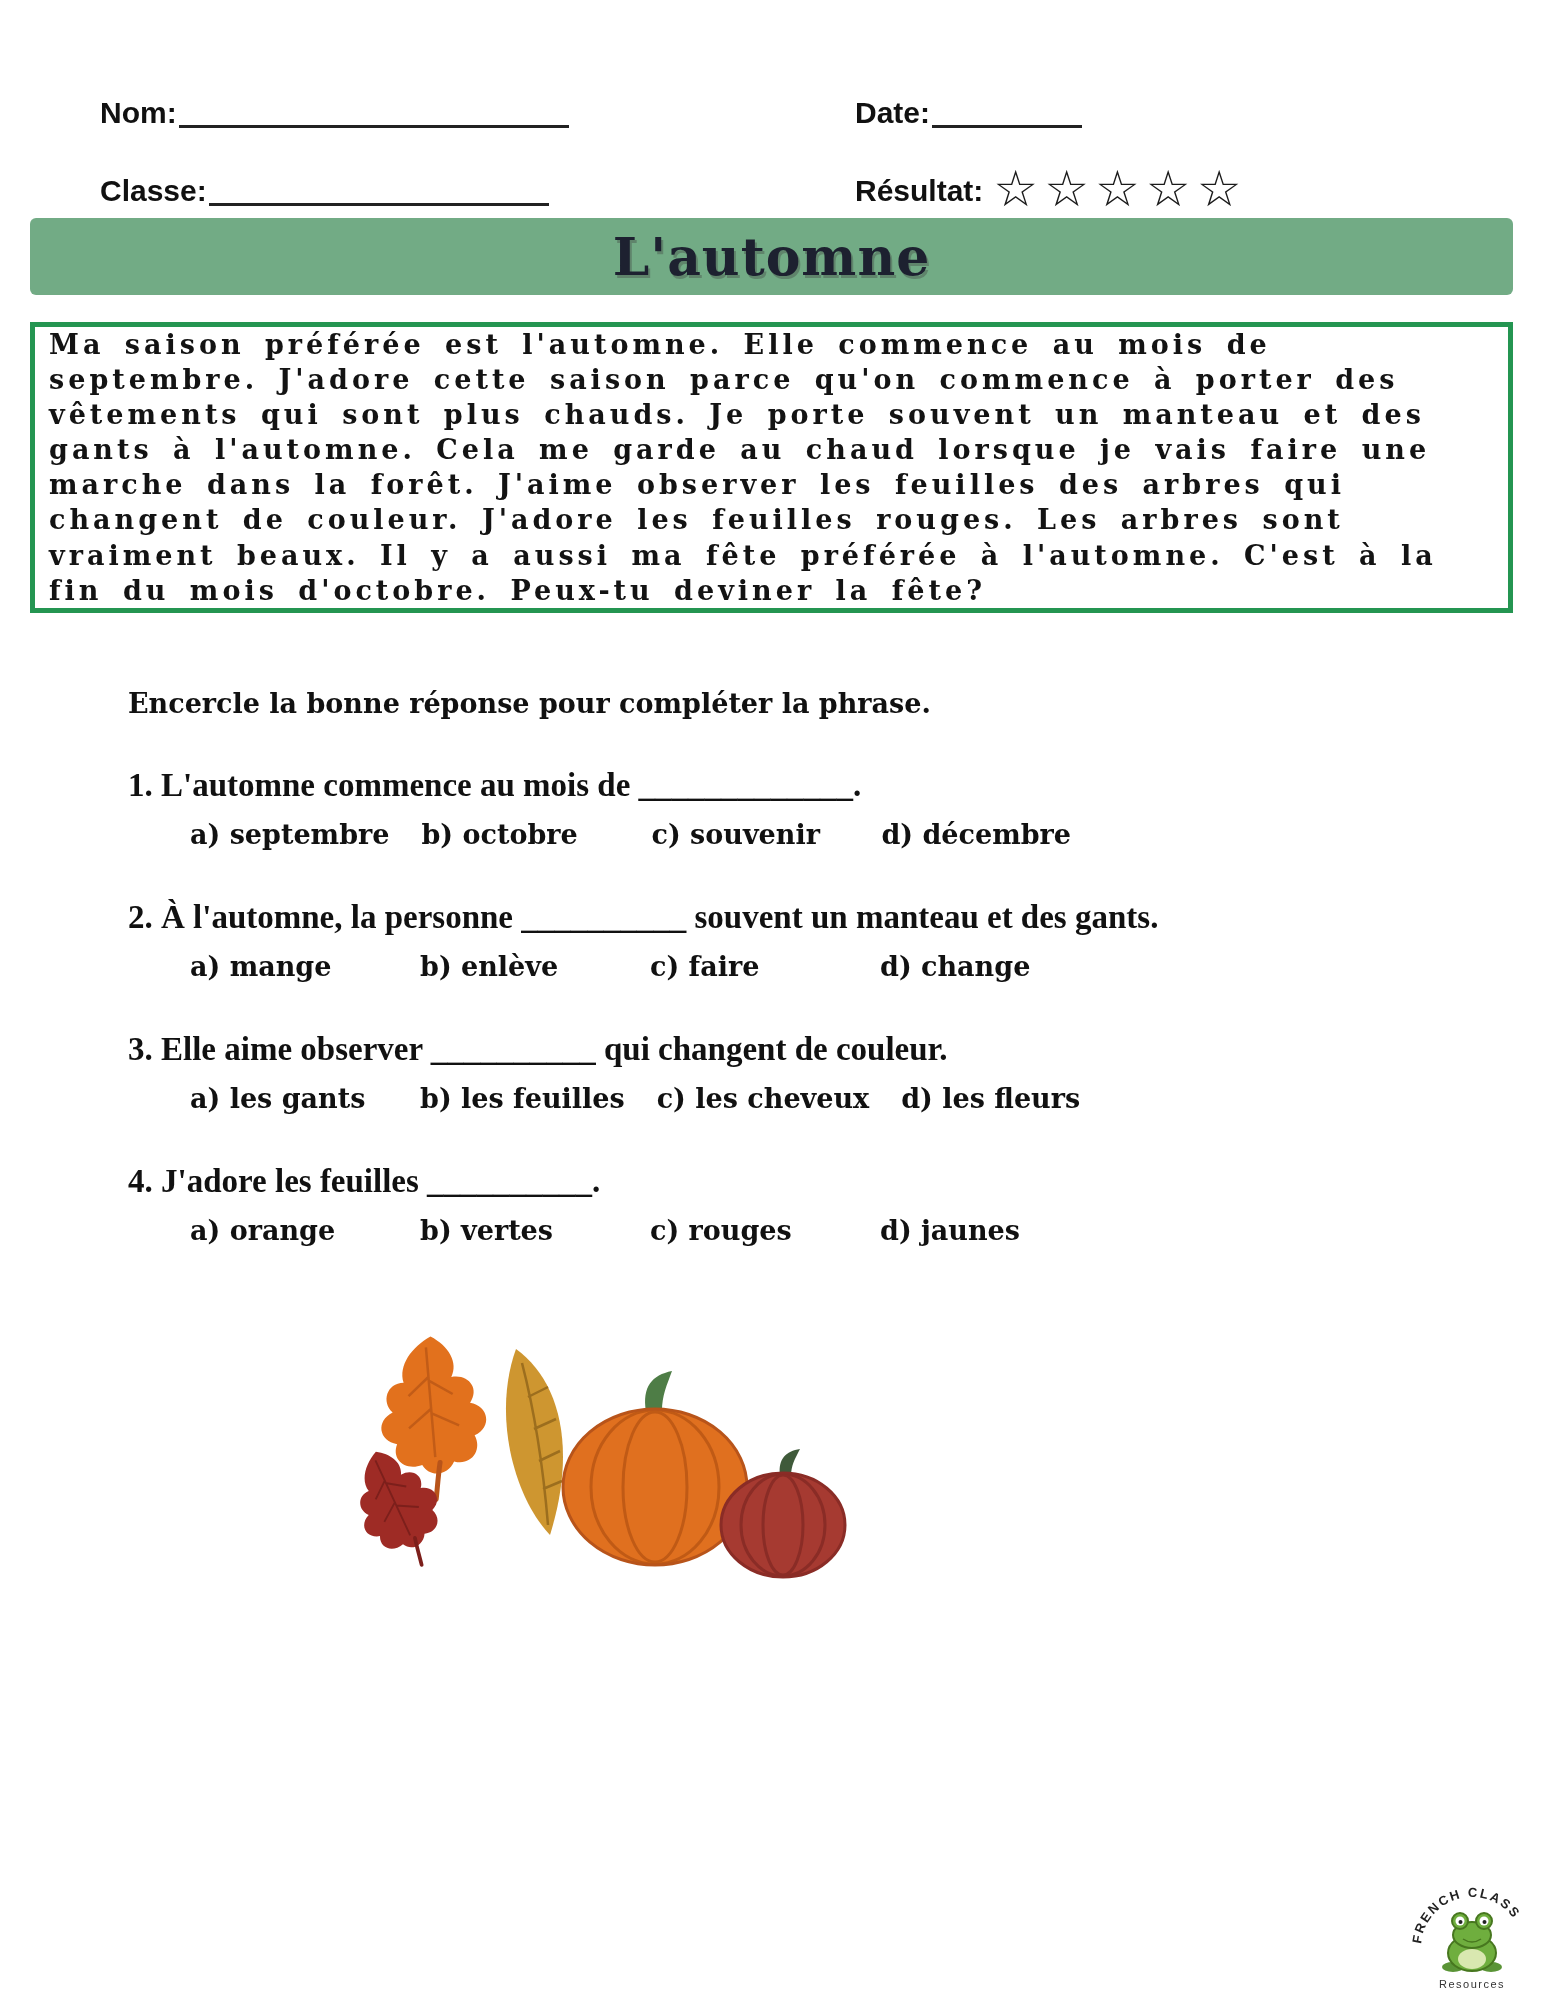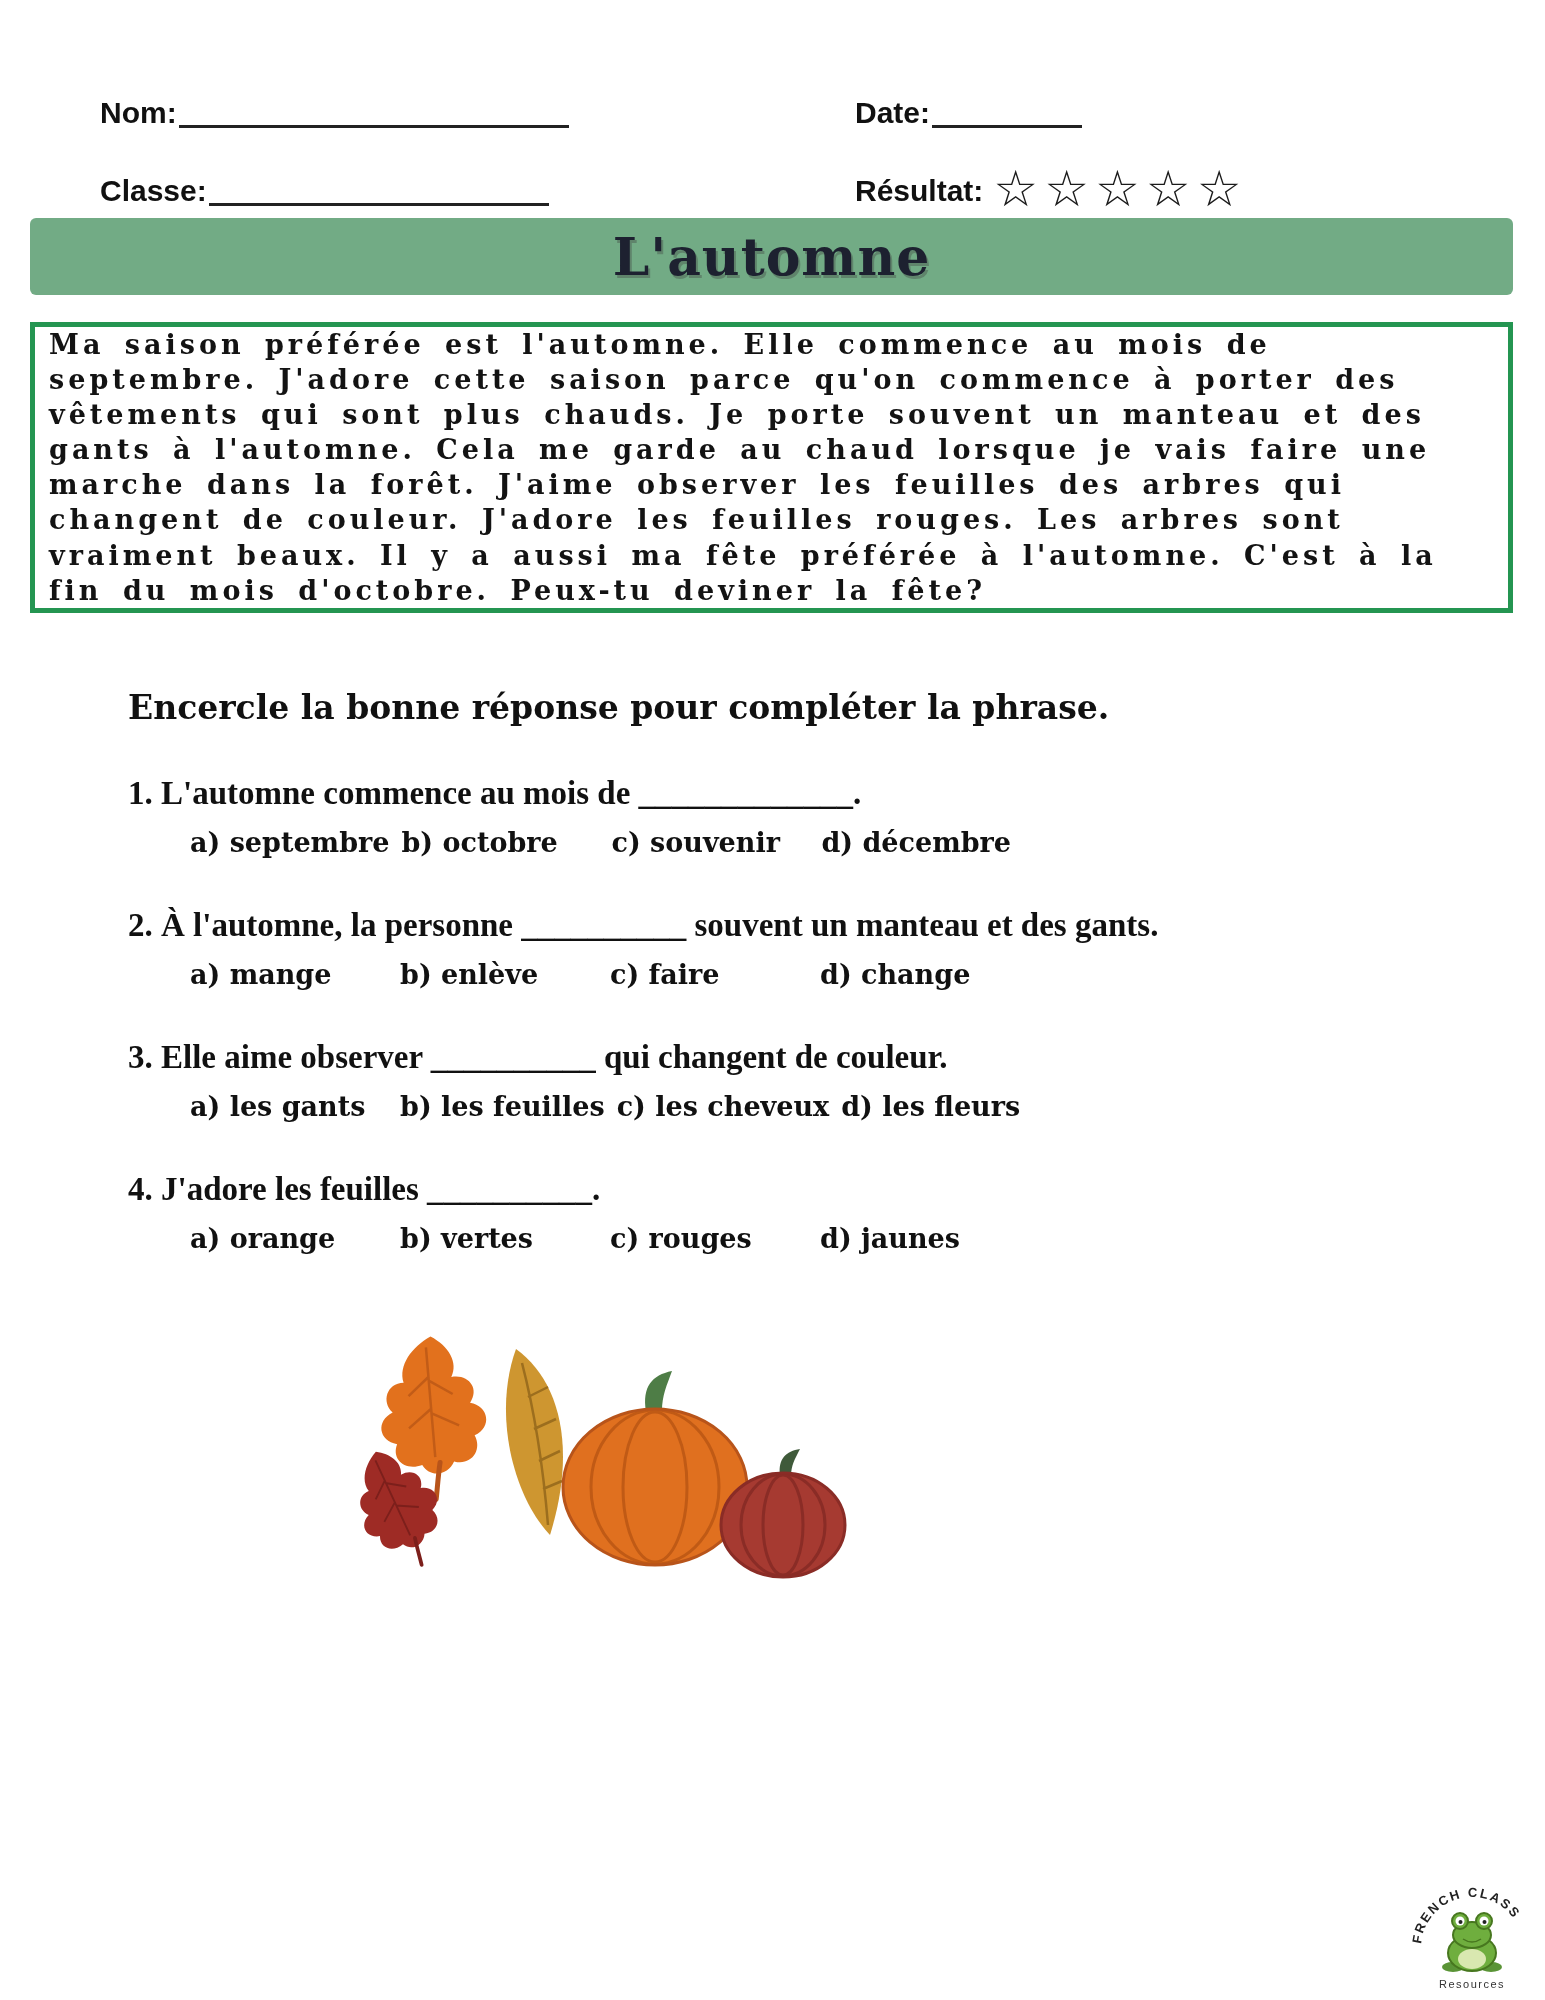--- a/index.html
+++ b/index.html
@@ -16,24 +16,24 @@
   
   .banner{position:absolute;top:218px;left:30px;right:32px;height:77px;background:#72AB85;display:flex;align-items:center;justify-content:center;border-radius:6px;}
   .banner-title{font-family:"DejaVu Serif",serif;font-weight:bold;font-size:52px;color:#1d2130;margin:0;letter-spacing:1px;text-shadow:2px 3px 0 rgba(60,60,60,0.35);}
 
   
   .passage-box{position:absolute;top:322px;left:30px;right:32px;border:5px solid #249551;background:#fff;padding:0 14px;box-sizing:border-box;}
   .passage{font-family:"DejaVu Serif",serif;font-weight:bold;font-size:27px;letter-spacing:4px;word-spacing:7px;line-height:1.3;color:#131313;margin:0;}
 
   
   .main{position:absolute;top:688px;left:128px;right:40px;}
-  .instructions{font-family:"DejaVu Serif",serif;font-weight:bold;font-size:33px;margin:0 0 48px 0;color:#111;}
+  .instructions{font-family:"DejaVu Serif",serif;font-weight:bold;font-size:27px;margin:0 0 48px 0;color:#111;}
   .question{margin-bottom:49px;}
   .q-text{font-family:Liberation Serif, serif;font-weight:bold;font-size:33px;color:#111;white-space:nowrap;}
-  .q-options{display:flex;margin-top:15px;padding-left:62px;font-family:"DejaVu Serif",serif;font-weight:bold;font-size:27px;color:#111;}
+  .q-options{display:flex;margin-top:15px;padding-left:62px;font-family:"DejaVu Serif",serif;font-weight:bold;font-size:27px;color:#111;gap:20px;}
   .q-options span{min-width:198px;padding-right:12px;white-space:nowrap;}
   .q-options span:last-child{min-width:0;}
 
   
   .illustration{position:absolute;top:1335px;left:340px;width:520px;height:250px;}
   .logo{position:absolute;top:1860px;left:1406px;width:132px;height:134px;}
 </style>
 </head>
 <body>
 

